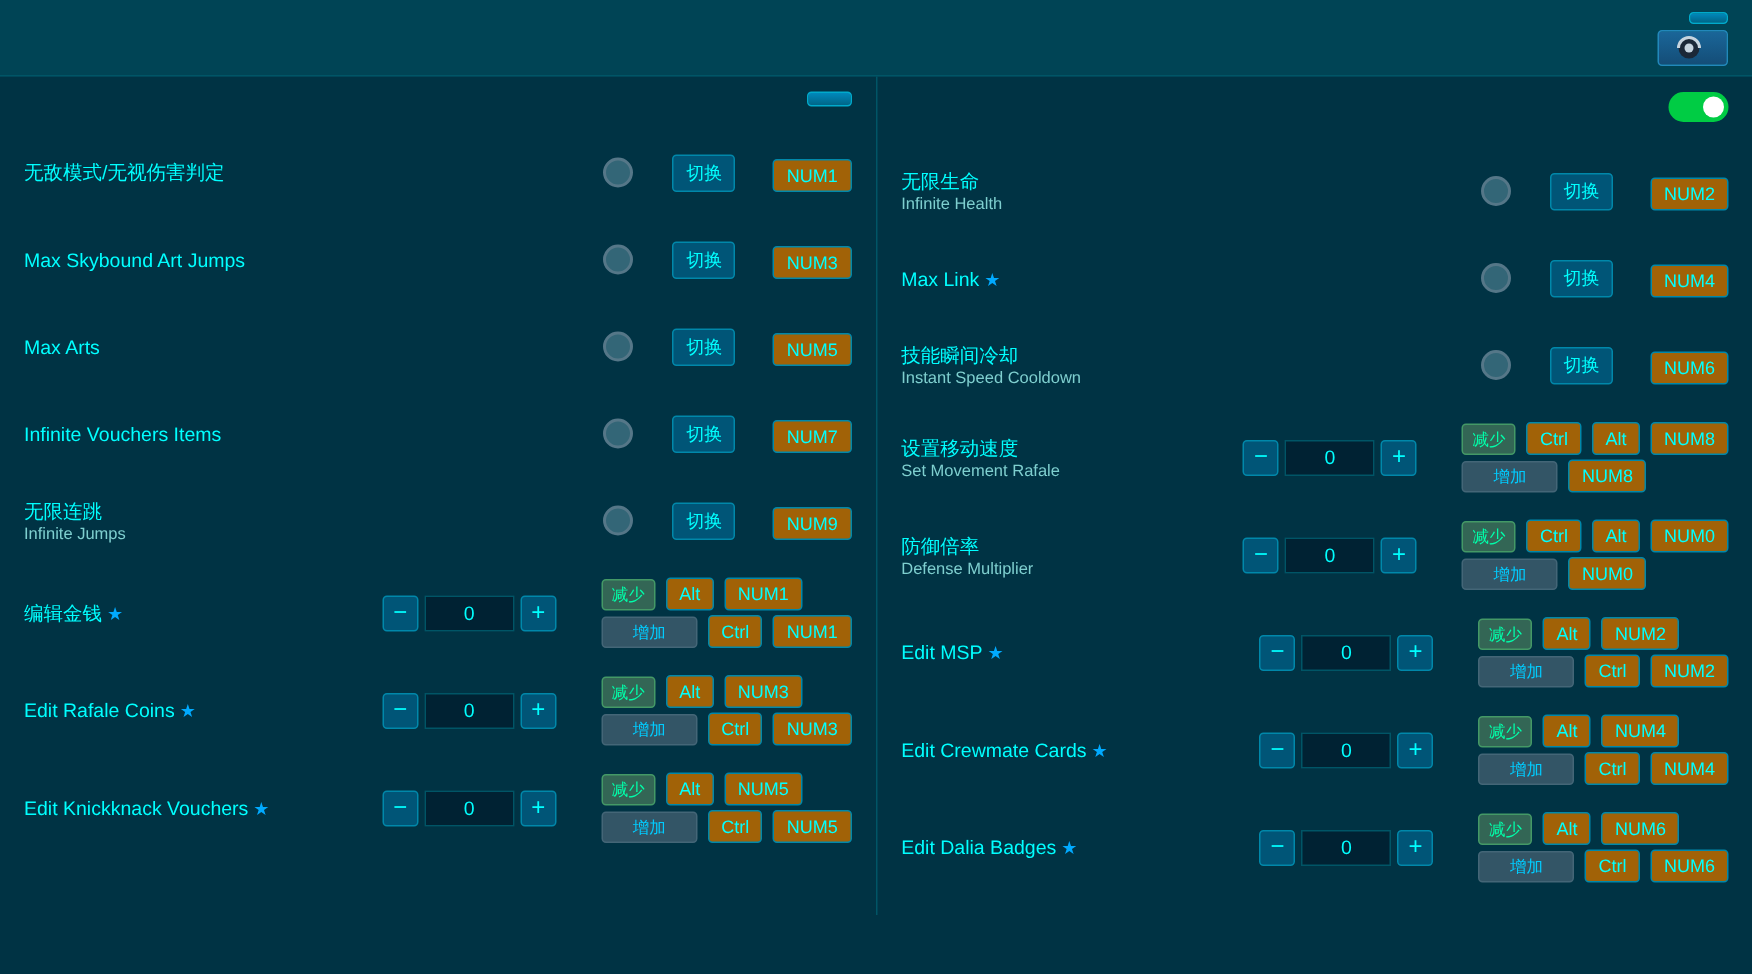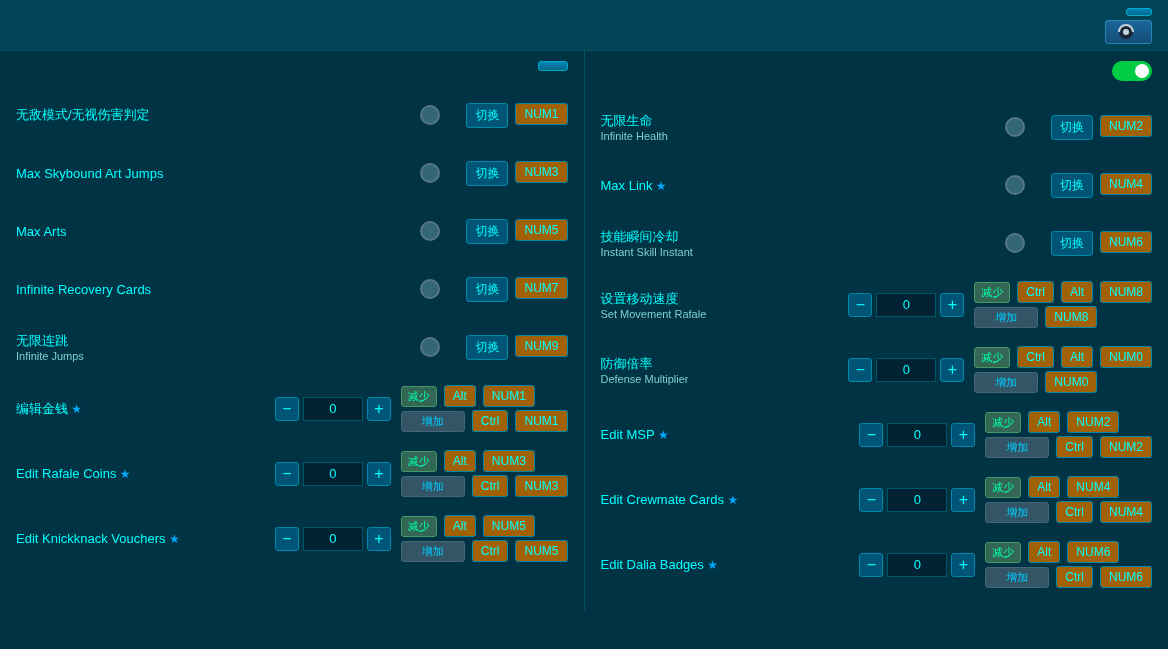--- a/index.html
+++ b/index.html
@@ -219,22 +219,22 @@
       background: #005577;
       color: #00ffff;
       border: 1px solid #0088aa;
       padding: 3px 8px;
       font-size: 12px;
       border-radius: 3px;
     }
 
     .key-group {
       display: flex;
-      align-items: flex-start;
-      gap: 3px;
+      align-items: flex-end;
+      gap: 21px;
       margin-left: 16px;
     }
 
     .numeric-control {
       display: flex;
       align-items: center;
       gap: 4px;
       margin-right: 6px;
     }
 
@@ -271,20 +271,21 @@
       display: flex;
       flex-direction: column;
       gap: 3px;
       margin-left: 4px;
     }
 
     .key-row {
       display: flex;
       align-items: flex-end;
       gap: 3px;
+      margin-left: 20px;
     }
 
     .dec-badge {
       background: #336655;
       color: #00ffaa;
       border: 1px solid #449966;
       padding: 2px 6px;
       font-size: 11px;
       border-radius: 3px;
     }
@@ -373,21 +374,21 @@
             <span class="feature-cn">Max Arts</span>
           </div>
           <div class="toggle-circle"></div>
           <div class="key-group">
             <span class="switch-badge">切换</span>
             <span class="key-badge">NUM5</span>
           </div>
         </div>
         <div class="feature-row">
           <div class="feature-name">
-            <span class="feature-cn">Infinite Recovery Cards</span>
+            <span class="feature-cn">Infinite Vouchers Items</span>
           </div>
           <div class="toggle-circle"></div>
           <div class="key-group">
             <span class="switch-badge">切换</span>
             <span class="key-badge">NUM7</span>
           </div>
         </div>
         <div class="feature-row">
           <div class="feature-name">
             <span class="feature-cn">无限连跳</span>
@@ -500,21 +501,21 @@
           </div>
           <div class="toggle-circle"></div>
           <div class="key-group">
             <span class="switch-badge">切换</span>
             <span class="key-badge">NUM4</span>
           </div>
         </div>
         <div class="feature-row">
           <div class="feature-name">
             <span class="feature-cn">技能瞬间冷却</span>
-            <span class="feature-en">Instant Skill Instant</span>
+            <span class="feature-en">Instant Speed Cooldown</span>
           </div>
           <div class="toggle-circle"></div>
           <div class="key-group">
             <span class="switch-badge">切换</span>
             <span class="key-badge">NUM6</span>
           </div>
         </div>
         <div class="feature-row">
           <div class="feature-name">
             <span class="feature-cn">设置移动速度</span>

